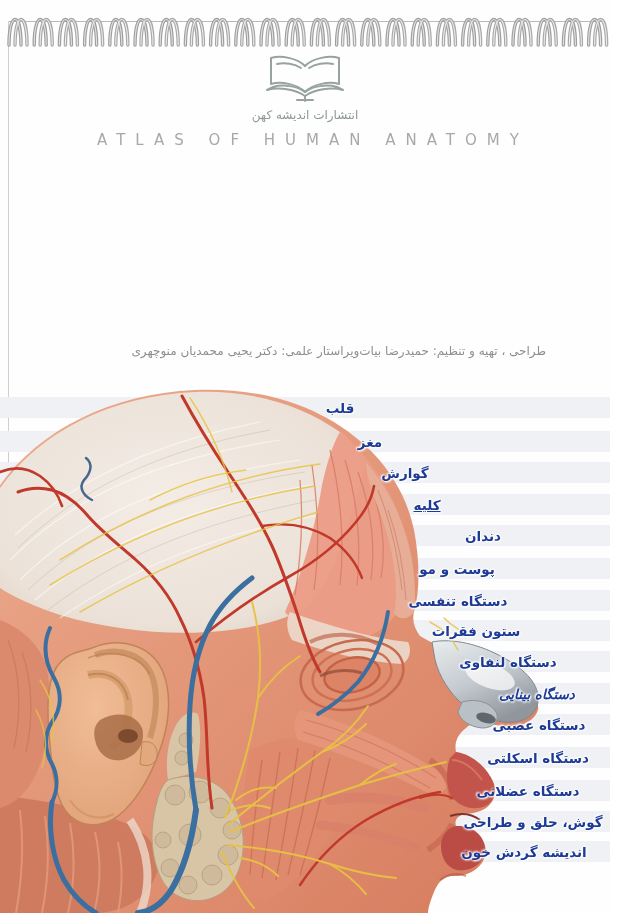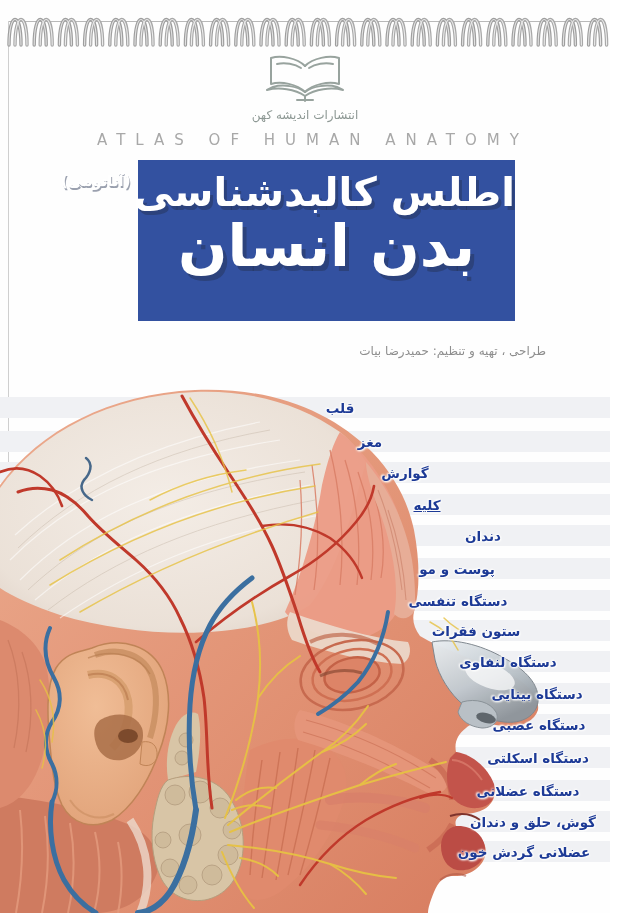--- a/index.html
+++ b/index.html
@@ -104,29 +104,24 @@
         <path d="M70,10 C62,8 52,10 46,14"></path>
         <path d="M42,42 L42,47"></path>
         <path d="M34,46 L50,46"></path>
       </g>
     </svg>
     <div class="publisher-name">انتشارات اندیشه کهن</div>
   </div>
 
   <div class="heading-en">ATLAS OF HUMAN ANATOMY</div>
 
-  <div class="title-box">
-    <div class="title-line1">
-      <span>اطلس کالبدشناسی</span><span class="title-annotation">(آناتومی)</span>
-    </div>
-    <div class="title-line2">بدن انسان</div>
-  </div>
 
   <div class="credits">
     <span>طراحی ، تهیه و تنظیم: حمیدرضا بیات</span>
+    <span>ویراستار علمی: دکتر یحیی محمدیان منوچهری</span>
   </div>
 
   <div id="topics-layer">
       <div class="band" style="top: 397px;"></div>
       <div class="topic" style="left: 340px; top: 408px;">قلب</div>
       <div class="band" style="top: 431px;"></div>
       <div class="topic" style="left: 370px; top: 442px;">مغز</div>
       <div class="band" style="top: 462px;"></div>
       <div class="topic" style="left: 405px; top: 473px;">گوارش</div>
       <div class="band" style="top: 494px;"></div>
@@ -135,31 +130,31 @@
       <div class="topic" style="left: 438px; top: 536px; margin-left: 45px;">دندان</div>
       <div class="band" style="top: 558px;"></div>
       <div class="topic" style="left: 457px; top: 569px;">پوست و مو</div>
       <div class="band" style="top: 590px;"></div>
       <div class="topic" style="left: 458px; top: 601px;">دستگاه تنفسی</div>
       <div class="band" style="top: 620px;"></div>
       <div class="topic" style="left: 476px; top: 631px;">ستون فقرات</div>
       <div class="band" style="top: 651px;"></div>
       <div class="topic" style="left: 508px; top: 662px;">دستگاه لنفاوی</div>
       <div class="band" style="top: 683px;"></div>
-      <div class="topic" style="left: 537px; top: 694px;">دستگاه بینایی</div>
+      <div class="topic" style="left: 537px; top: 694px; font-style: italic;">دستگاه بینایی</div>
       <div class="band" style="top: 714px;"></div>
       <div class="topic" style="left: 539px; top: 725px;">دستگاه عصبی</div>
       <div class="band" style="top: 747px;"></div>
       <div class="topic" style="left: 538px; top: 758px;">دستگاه اسکلتی</div>
       <div class="band" style="top: 780px;"></div>
       <div class="topic" style="left: 528px; top: 791px;">دستگاه عضلانی</div>
       <div class="band" style="top: 811px;"></div>
-      <div class="topic" style="left: 533px; top: 822px;">گوش، حلق و دندان</div>
+      <div class="topic" style="left: 533px; top: 822px;">گوش، حلق و طراحی</div>
       <div class="band" style="top: 841px;"></div>
-      <div class="topic" style="left: 524px; top: 852px;">عضلانی گردش خون</div>
+      <div class="topic" style="left: 524px; top: 852px;">اندیشه گردش خون</div>
     </div>
 
   <svg id="head-art" width="560" height="533" viewBox="0 0 560 533">
     <defs>
       <linearGradient id="gSkin" x1="0" y1="0" x2="1" y2="1">
         <stop offset="0" stop-color="#ecab8e"></stop>
           <stop offset="0.6" stop-color="#e08f71"></stop>
           <stop offset="1" stop-color="#d67a5d"></stop>
       </linearGradient>
       <radialGradient id="gFascia" cx="0.45" cy="0.45" r="0.75">

